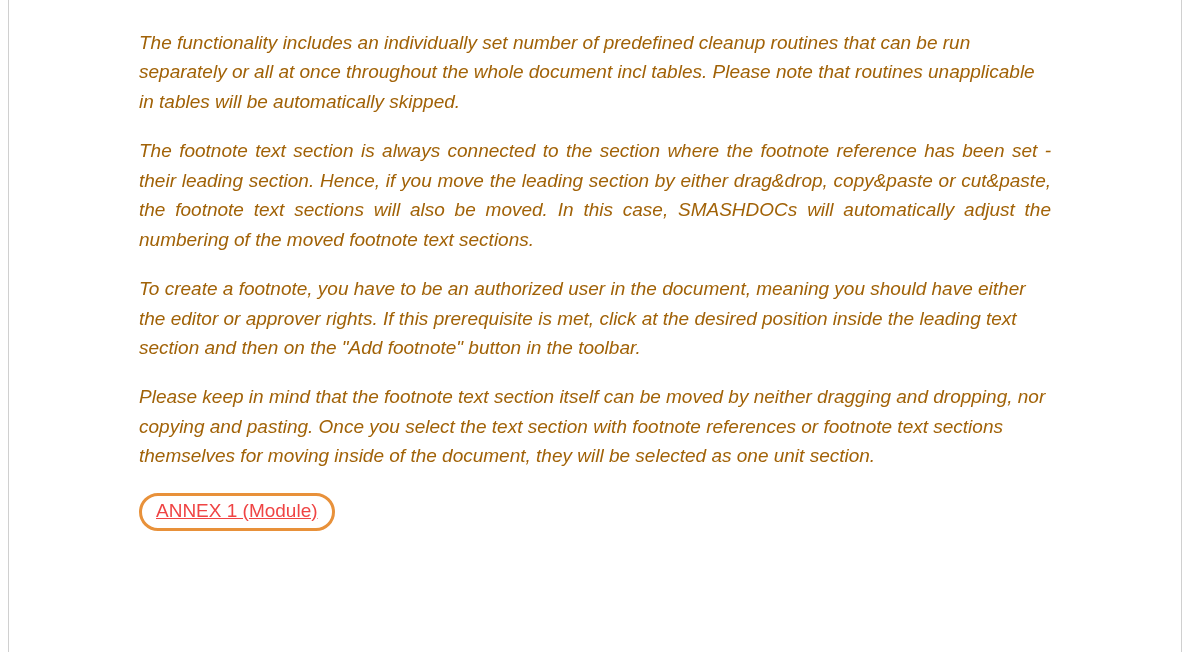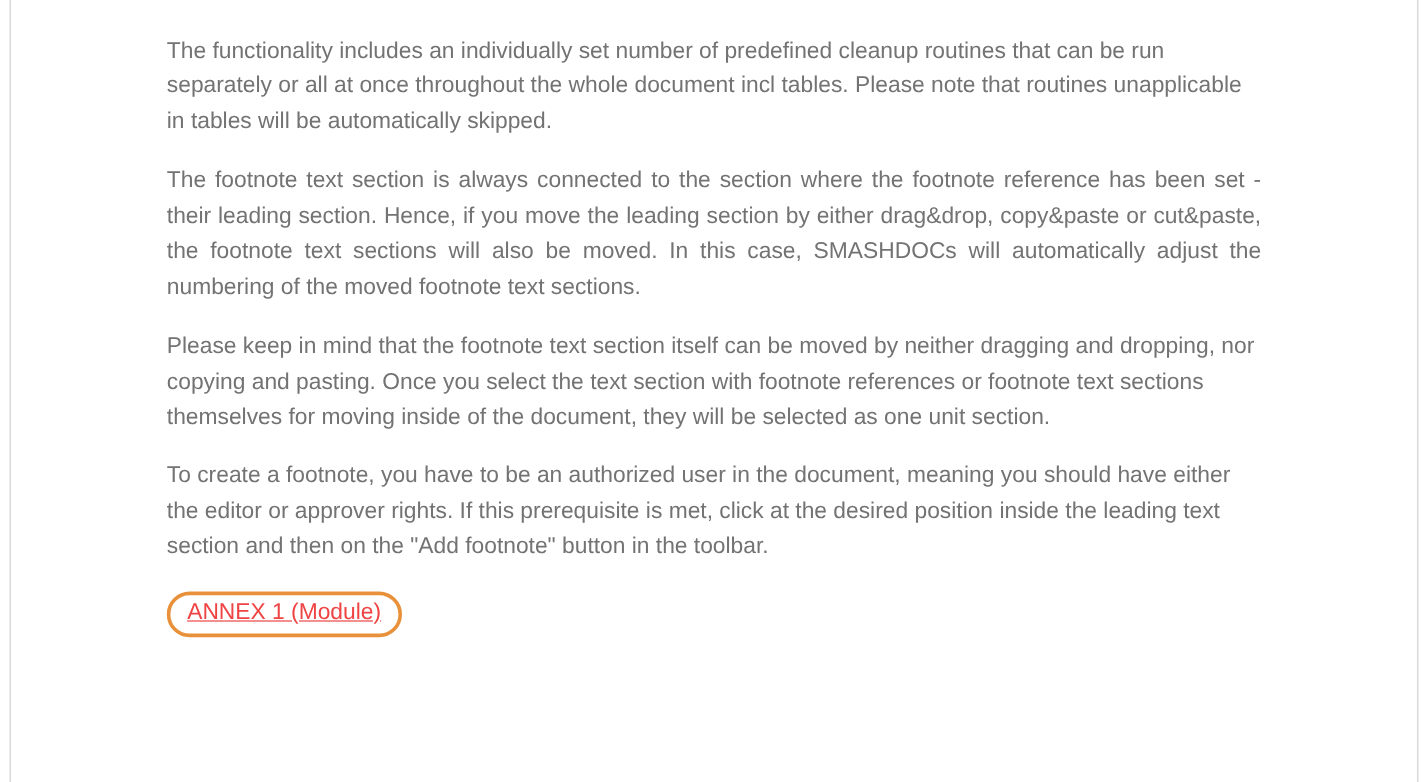--- a/index.html
+++ b/index.html
@@ -21,22 +21,23 @@
       margin: 0 8px;
       padding: 0 130px 0 130px;
       overflow: hidden;
     }
     .content {
       padding-top: 28px;
     }
     .paragraph {
       font-size: 19px;
       line-height: 1.55;
-      color: #737373;
+      color: #a16207;
       margin-bottom: 20px;
+      font-style: italic;
     }
     .paragraph.justified {
       text-align: justify;
     }
     .link-wrapper {
       display: inline-block;
       position: relative;
       margin-top: 2px;
     }
     .link-highlight {
@@ -52,21 +53,21 @@
       cursor: pointer;
     }
   </style>
 </head>
 <body>
 
 <div class="page-container">
   <div class="content">
     <p class="paragraph">The functionality includes an individually set number of predefined cleanup routines that can be run separately or all at once throughout the whole document incl tables. Please note that routines unapplicable in tables will be automatically skipped.</p>
     <p class="paragraph justified">The footnote text section is always connected to the section where the footnote reference has been set - their leading section. Hence, if you move the leading section by either drag&amp;drop, copy&amp;paste or cut&amp;paste, the footnote text sections will also be moved. In this case, SMASHDOCs will automatically adjust the numbering of the moved footnote text sections.</p>
+    <p class="paragraph">To create a footnote, you have to be an authorized user in the document, meaning you should have either the editor or approver rights. If this prerequisite is met, click at the desired position inside the leading text section and then on the "Add footnote" button in the toolbar.</p>
     <p class="paragraph">Please keep in mind that the footnote text section itself can be moved by neither dragging and dropping, nor copying and pasting. Once you select the text section with footnote references or footnote text sections themselves for moving inside of the document, they will be selected as one unit section.</p>
-    <p class="paragraph">To create a footnote, you have to be an authorized user in the document, meaning you should have either the editor or approver rights. If this prerequisite is met, click at the desired position inside the leading text section and then on the "Add footnote" button in the toolbar.</p>
     <div class="link-wrapper">
       <span class="link-highlight">
         <a class="annex-link">ANNEX 1 (Module)</a>
       </span>
     </div>
   </div>
 </div>
 
 </body></html>

